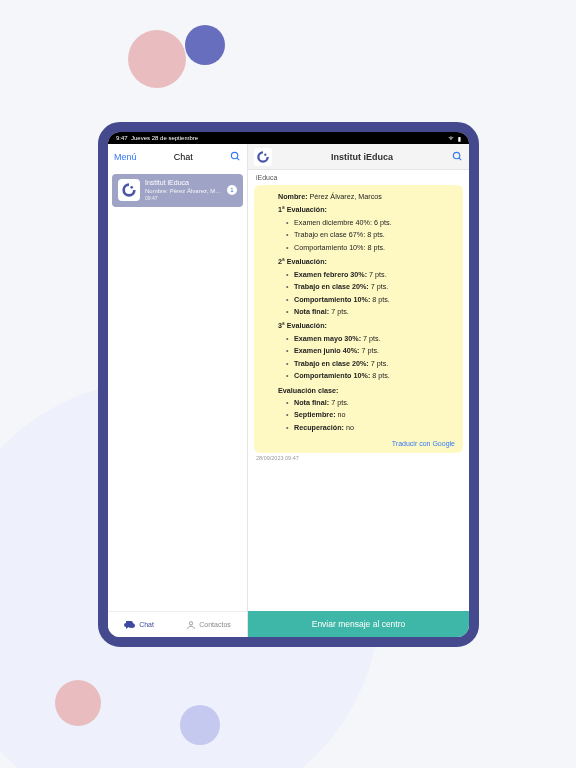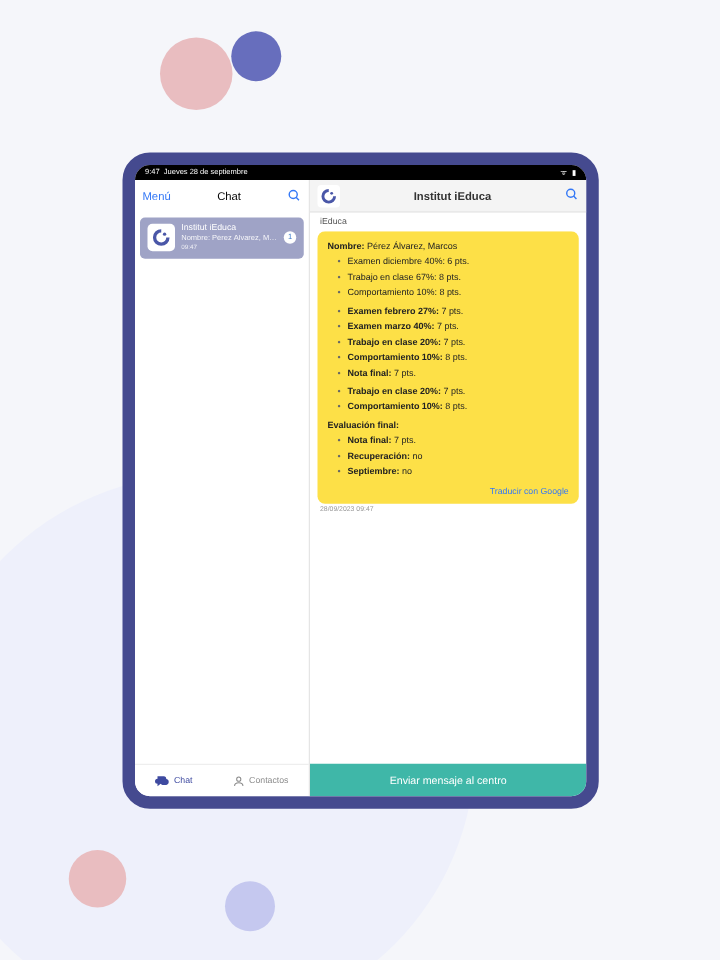--- a/index.html
+++ b/index.html
@@ -63,21 +63,21 @@
     padding: 0 6px; border-bottom:1px solid #e5e5e5;
   }
   .rp-logo { width:18px; height:18px; background:#fff; border-radius:3px; display:flex;align-items:center;justify-content:center;}
   .rp-logo svg{width:14px;height:14px;}
   .rp-title { flex:1; text-align:center; font-size:9px; font-weight:600; color:#333;}
   .rp-header .search-icon { color:#3478f6; }
 
   .sender-row { padding: 4px 8px; font-size:7px; color:#555;}
   .msg-area { flex:1; overflow-y:auto; padding: 0 6px 2px 6px;}
   .bubble {
-    background:#fde047; border-radius:6px; padding:7px 8px 4px 8px;
+    background:#fef9c3; border-radius:6px; padding:7px 8px 4px 24px;
     font-size:7.2px; color:#222; line-height:1.45;
   }
   .bubble .hdr { font-weight:700; margin-top:3px;}
   .bubble .hdr:first-child{margin-top:0;}
   .bubble ul { list-style:none; padding-left:8px; margin:2px 0 4px 0;}
   .bubble li { position:relative; padding-left:8px; margin:2px 0;}
   .bubble li::before { content:"•"; position:absolute; left:0; color:#666;}
   .bubble .b { font-weight:700;}
   .translate { text-align:right; color:#3478f6; font-size:7px; margin-top:6px;}
   .ts { font-size:5.5px; color:#9a9a9a; padding:2px 2px 0 2px;}
@@ -165,41 +165,45 @@
               <line x1="20" y1="20" x2="15" y2="15"></line>
             </svg>
         </span>
       </div>
 
       <div class="sender-row">iEduca</div>
 
       <div class="msg-area">
         <div class="bubble" id="bubble">
             <div><span class="b">Nombre:</span> Pérez Álvarez, Marcos</div>
+            <div class="hdr">1ª Evaluación:</div>
             <ul>
               <li>Examen diciembre 40%: 6 pts.</li>
               <li>Trabajo en clase 67%: 8 pts.</li>
               <li>Comportamiento 10%: 8 pts.</li>
             </ul>
-            <ul>
-              <li><span class="b">Examen febrero 27%:</span> 7 pts.</li>
-              <li><span class="b">Examen marzo 40%:</span> 7 pts.</li>
+            <div class="hdr">2ª Evaluación:</div>
+            <ul>
+              <li><span class="b">Examen febrero 30%:</span> 7 pts.</li>
               <li><span class="b">Trabajo en clase 20%:</span> 7 pts.</li>
               <li><span class="b">Comportamiento 10%:</span> 8 pts.</li>
               <li><span class="b">Nota final:</span> 7 pts.</li>
             </ul>
-            <ul>
+            <div class="hdr">3ª Evaluación:</div>
+            <ul>
+              <li><span class="b">Examen mayo 30%:</span> 7 pts.</li>
+              <li><span class="b">Examen junio 40%:</span> 7 pts.</li>
               <li><span class="b">Trabajo en clase 20%:</span> 7 pts.</li>
               <li><span class="b">Comportamiento 10%:</span> 8 pts.</li>
             </ul>
-            <div class="hdr">Evaluación final:</div>
+            <div class="hdr">Evaluación clase:</div>
             <ul>
               <li><span class="b">Nota final:</span> 7 pts.</li>
+              <li><span class="b">Septiembre:</span> no</li>
               <li><span class="b">Recuperación:</span> no</li>
-              <li><span class="b">Septiembre:</span> no</li>
             </ul>
 
           <div class="translate">Traducir con Google</div>
         </div>
         <div class="ts">28/09/2023 09:47</div>
       </div>
 
       <div class="send-bar">Enviar mensaje al centro</div>
     </div>
   </div>

